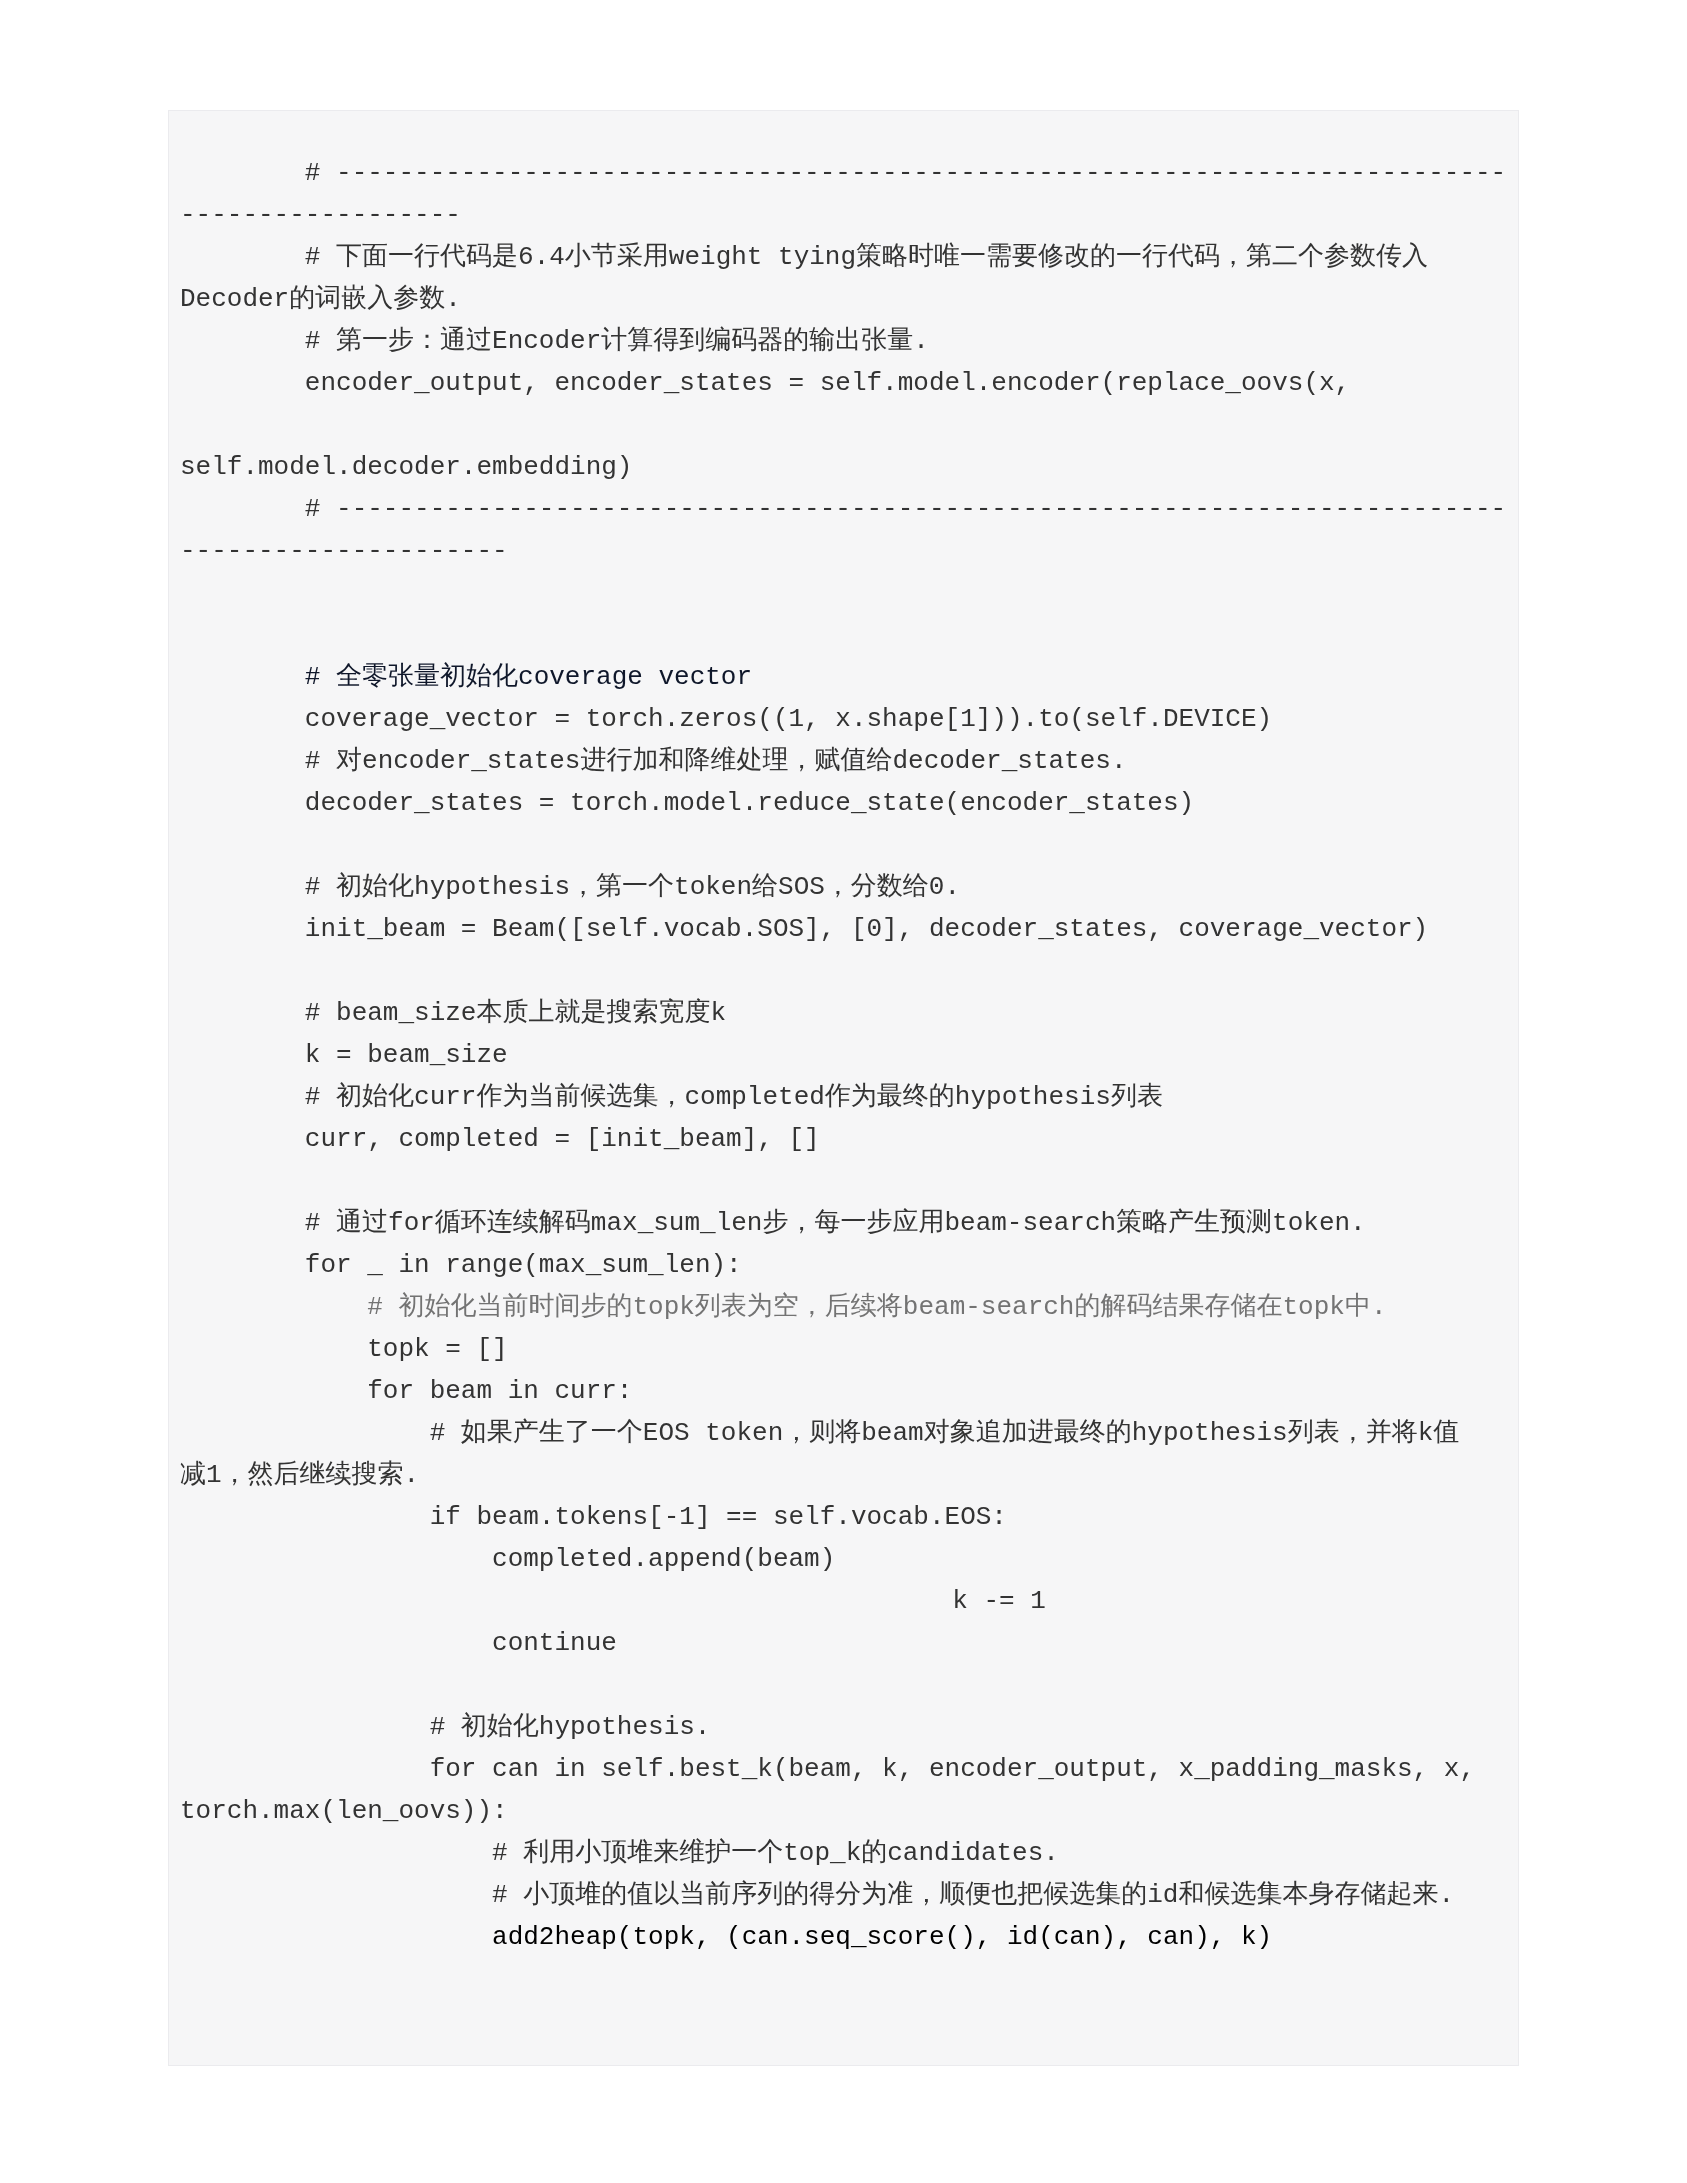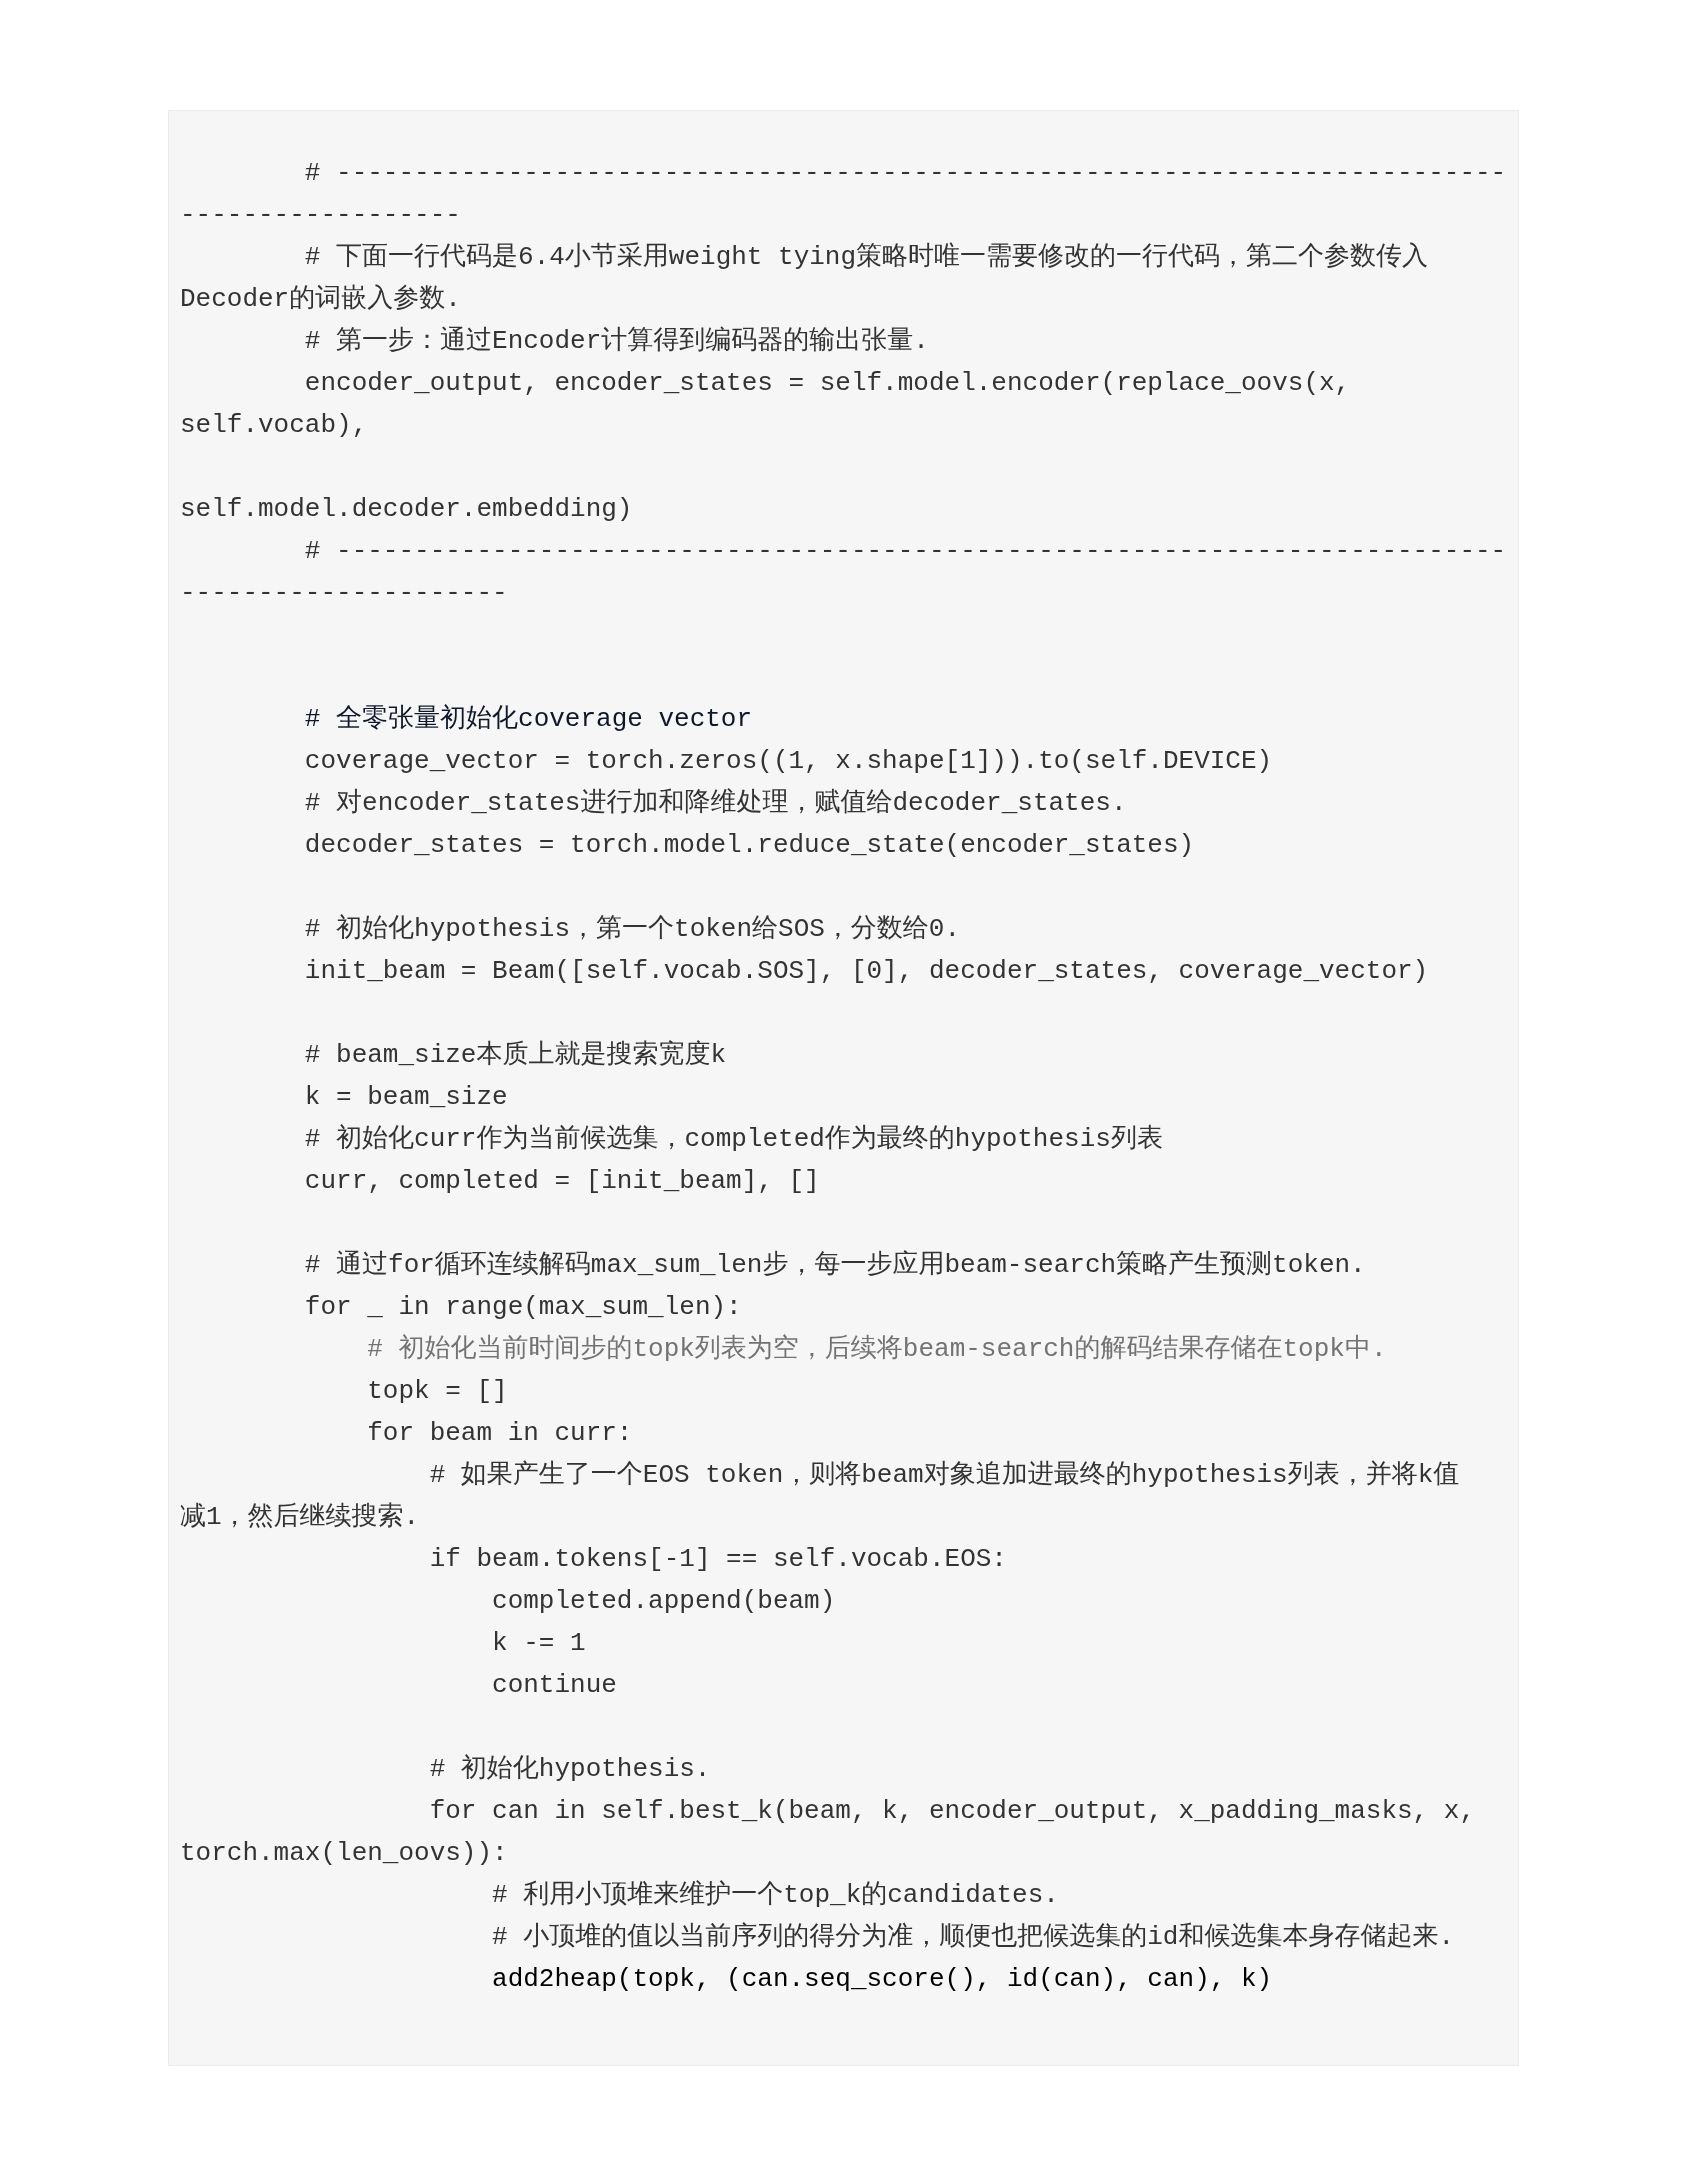--- a/index.html
+++ b/index.html
@@ -45,21 +45,20 @@
 <body>
 
 <div class="page" style="background: rgb(255, 255, 255);">
   <div class="code-card" id="code-block" style="background: rgb(246, 246, 247); border-color: rgb(235, 235, 238);">
       <div class="code-line" style="color: rgb(51, 51, 51);">        # ---------------------------------------------------------------------------</div>
       <div class="code-line" style="color: rgb(51, 51, 51);">------------------</div>
       <div class="code-line" style="color: rgb(51, 51, 51);">        # 下面一行代码是6.4小节采用weight tying策略时唯一需要修改的一行代码，第二个参数传入</div>
       <div class="code-line" style="color: rgb(51, 51, 51);">Decoder的词嵌入参数.</div>
       <div class="code-line" style="color: rgb(51, 51, 51);">        # 第一步：通过Encoder计算得到编码器的输出张量.</div>
       <div class="code-line" style="color: rgb(51, 51, 51);">        encoder_output, encoder_states = self.model.encoder(replace_oovs(x,</div>
-      <div class="code-line" style="color: rgb(51, 51, 51);">self.vocab),</div>
       <div class="code-line" style="color: rgb(51, 51, 51);">&nbsp;</div>
       <div class="code-line" style="color: rgb(51, 51, 51);">self.model.decoder.embedding)</div>
       <div class="code-line" style="color: rgb(51, 51, 51);">        # ---------------------------------------------------------------------------</div>
       <div class="code-line" style="color: rgb(51, 51, 51);">---------------------</div>
       <div class="code-line" style="color: rgb(51, 51, 51);">&nbsp;</div>
       <div class="code-line" style="color: rgb(51, 51, 51);">&nbsp;</div>
       <div class="code-line" style="color: #0f172a;">        # 全零张量初始化coverage vector</div>
       <div class="code-line" style="color: rgb(51, 51, 51);">        coverage_vector = torch.zeros((1, x.shape[1])).to(self.DEVICE)</div>
       <div class="code-line" style="color: rgb(51, 51, 51);">        # 对encoder_states进行加和降维处理，赋值给decoder_states.</div>
       <div class="code-line" style="color: rgb(51, 51, 51);">        decoder_states = torch.model.reduce_state(encoder_states)</div>
@@ -74,21 +73,21 @@
       <div class="code-line" style="color: rgb(51, 51, 51);">&nbsp;</div>
       <div class="code-line" style="color: rgb(51, 51, 51);">        # 通过for循环连续解码max_sum_len步，每一步应用beam-search策略产生预测token.</div>
       <div class="code-line" style="color: rgb(51, 51, 51);">        for _ in range(max_sum_len):</div>
       <div class="code-line" style="color: #737373;">            # 初始化当前时间步的topk列表为空，后续将beam-search的解码结果存储在topk中.</div>
       <div class="code-line" style="color: rgb(51, 51, 51);">            topk = []</div>
       <div class="code-line" style="color: rgb(51, 51, 51);">            for beam in curr:</div>
       <div class="code-line" style="color: rgb(51, 51, 51);">                # 如果产生了一个EOS token，则将beam对象追加进最终的hypothesis列表，并将k值</div>
       <div class="code-line" style="color: rgb(51, 51, 51);">减1，然后继续搜索.</div>
       <div class="code-line" style="color: rgb(51, 51, 51);">                if beam.tokens[-1] == self.vocab.EOS:</div>
       <div class="code-line" style="color: rgb(51, 51, 51);">                    completed.append(beam)</div>
-      <div class="code-line" style="color: rgb(51, 51, 51);">                    k -= 1</div>
+      <div class="code-line" style="color: rgb(51, 51, 51); text-align: center;">                    k -= 1</div>
       <div class="code-line" style="color: rgb(51, 51, 51);">                    continue</div>
       <div class="code-line" style="color: rgb(51, 51, 51);">&nbsp;</div>
       <div class="code-line" style="color: rgb(51, 51, 51);">                # 初始化hypothesis.</div>
       <div class="code-line" style="color: rgb(51, 51, 51);">                for can in self.best_k(beam, k, encoder_output, x_padding_masks, x,</div>
       <div class="code-line" style="color: rgb(51, 51, 51);">torch.max(len_oovs)):</div>
       <div class="code-line" style="color: rgb(51, 51, 51);">                    # 利用小顶堆来维护一个top_k的candidates.</div>
       <div class="code-line" style="color: rgb(51, 51, 51);">                    # 小顶堆的值以当前序列的得分为准，顺便也把候选集的id和候选集本身存储起来.</div>
       <div class="code-line" style="color: #000000;">                    add2heap(topk, (can.seq_score(), id(can), can), k)</div>
     </div>
 </div>

